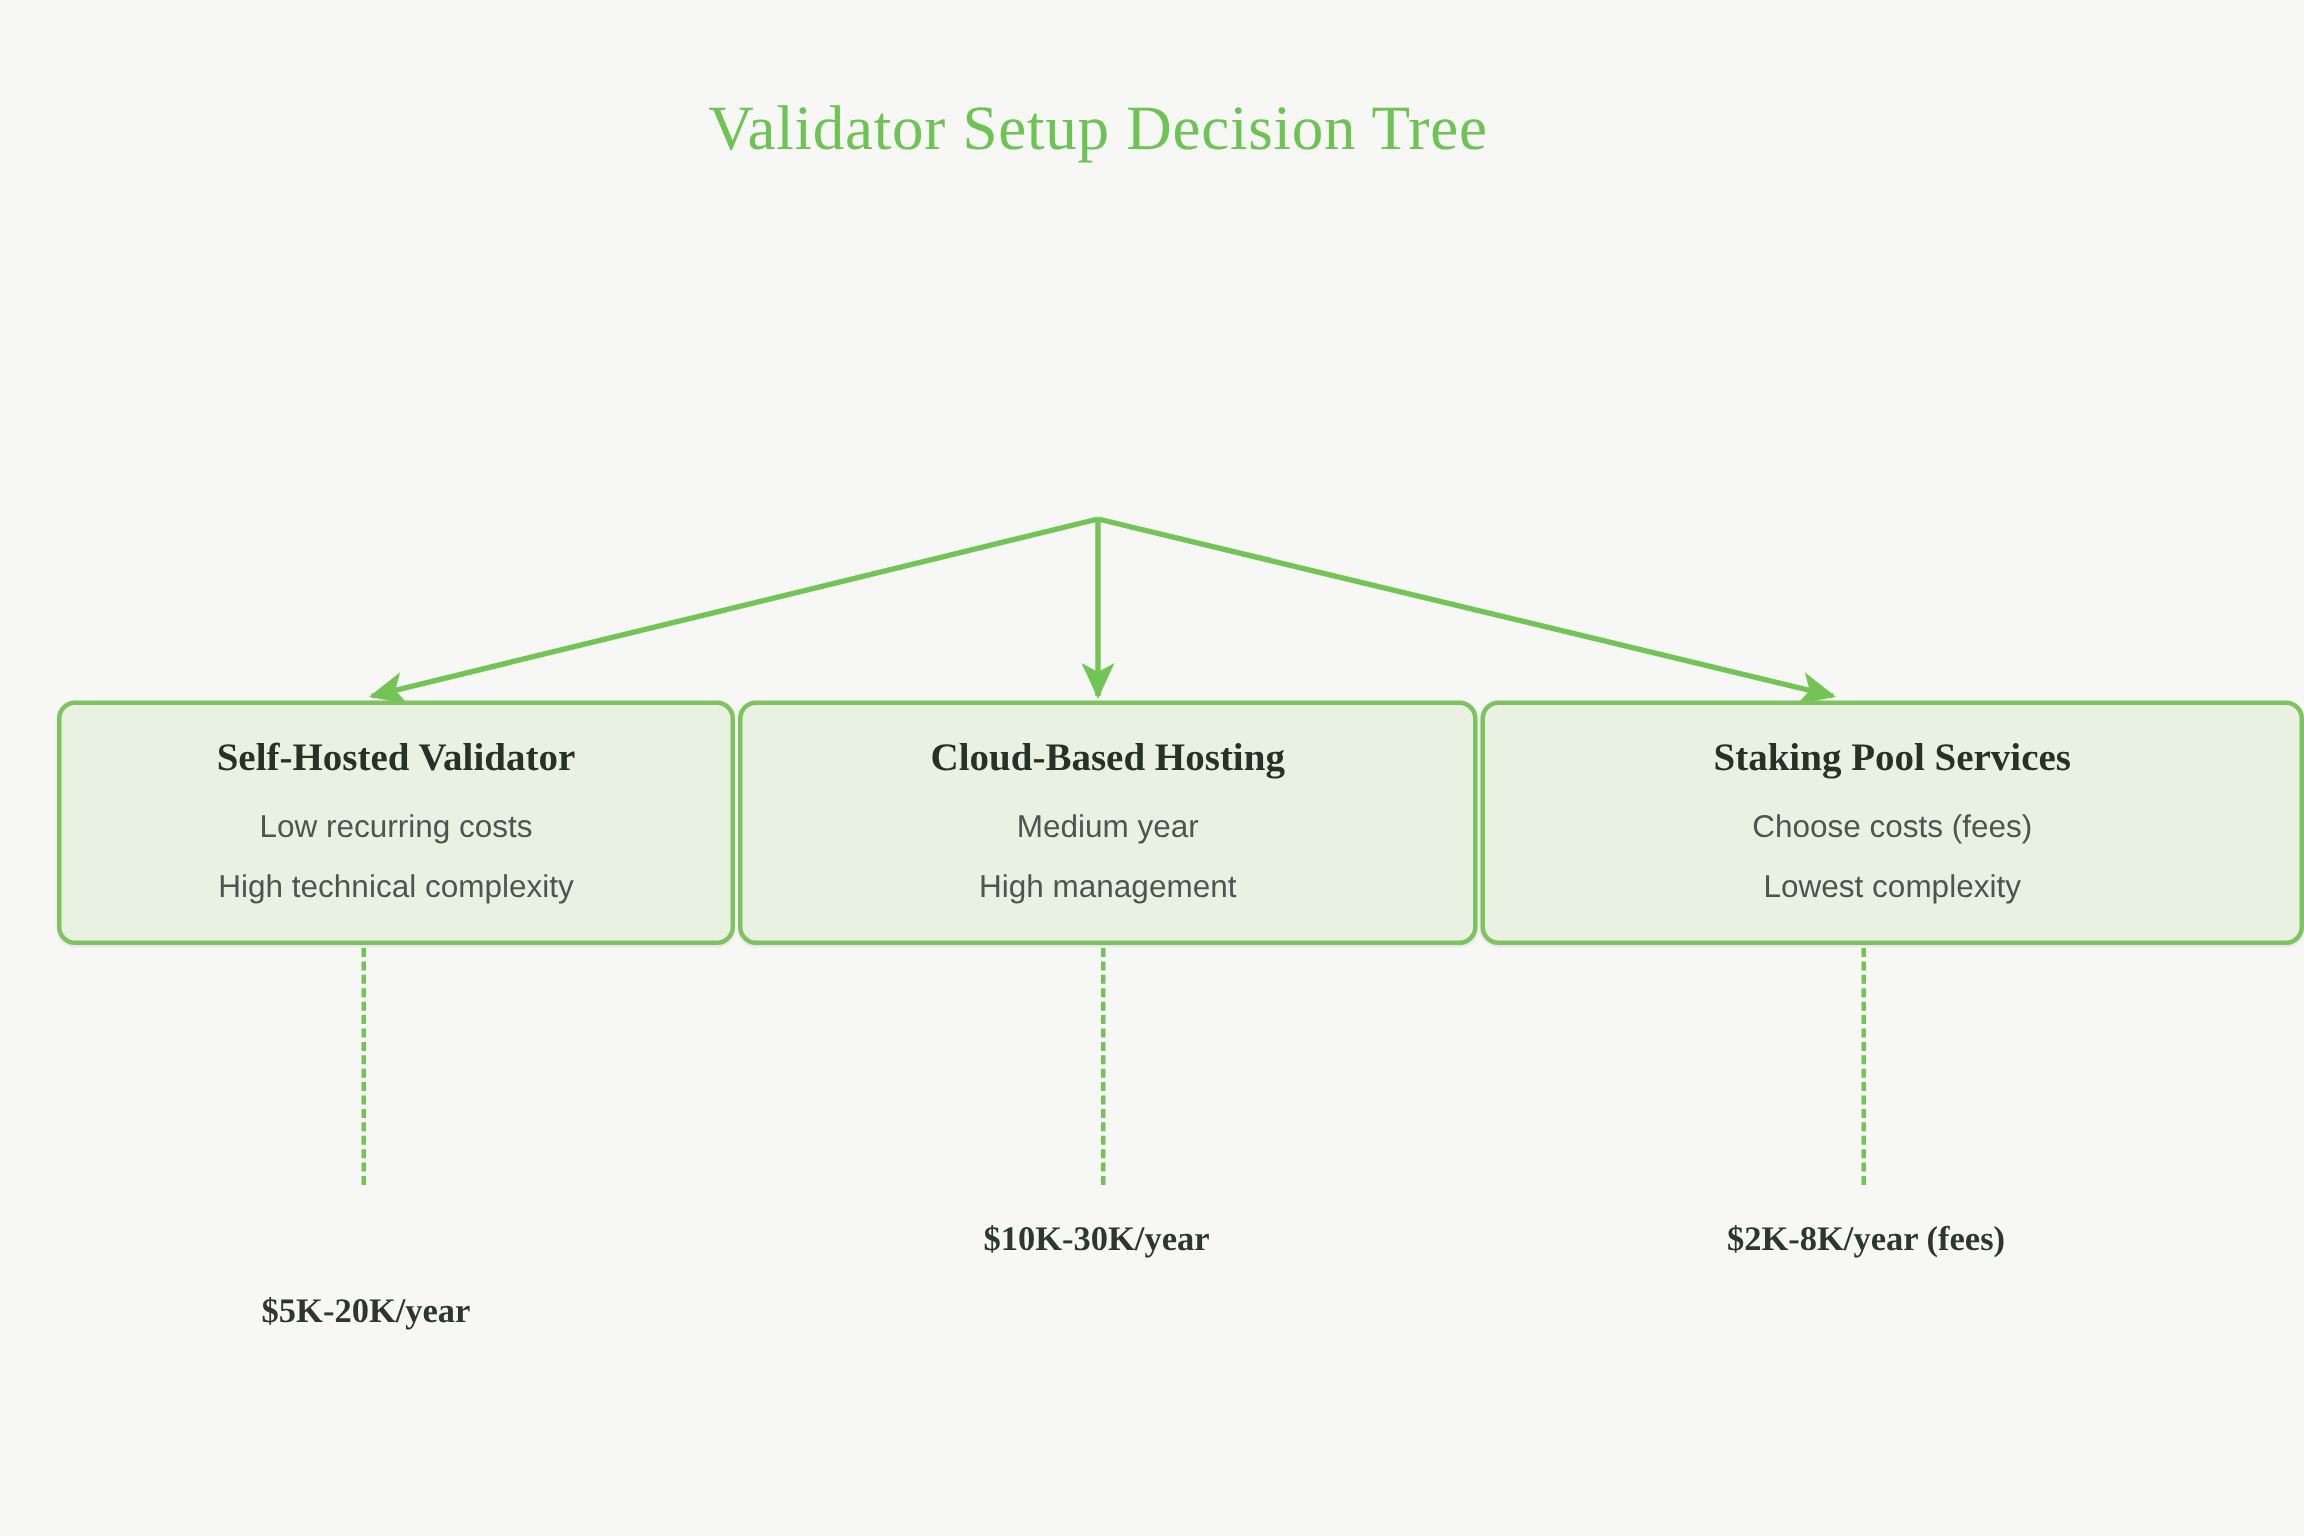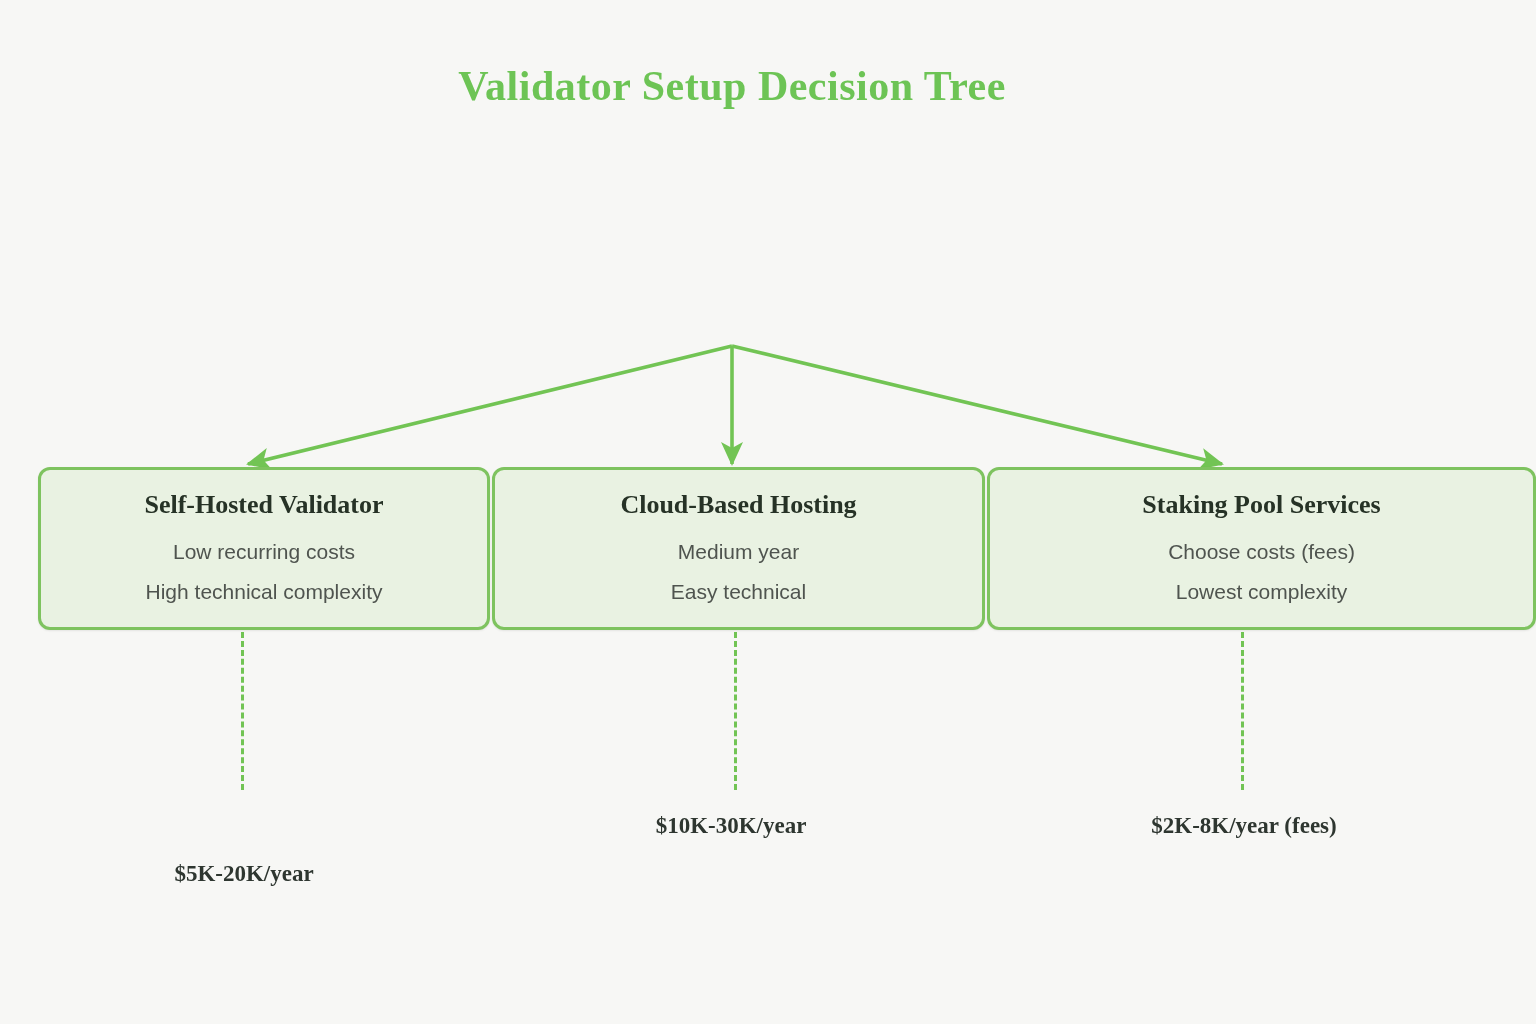--- a/index.html
+++ b/index.html
@@ -21,21 +21,21 @@
     width:1536px;height:1024px;
     background:var(--background);
     overflow:hidden;
     font-family:"Liberation Serif", serif;
   }
   .diagram-title{
     position:absolute;
     left:0;top:62px;width:1464px;
     text-align:center;
     font-size:42px;
-    font-weight:bold;
+    font-weight:normal;
     color:var(--title-green);
     letter-spacing:0.5px;
   }
   .root-node{
     position:absolute;
     left:477px;top:224px;
     width:498px;height:120px;
     box-sizing:border-box;
     background:var(--root-fill);
     border:3.5px solid var(--root-border);
@@ -133,21 +133,21 @@
 
     <div class="option-node option-1">
       <div class="option-title">Self-Hosted Validator</div>
       <div class="option-detail">Low recurring costs</div>
       <div class="option-detail">High technical complexity</div>
     </div>
 
     <div class="option-node option-2">
       <div class="option-title">Cloud-Based Hosting</div>
       <div class="option-detail">Medium year</div>
-      <div class="option-detail">Easy technical</div>
+      <div class="option-detail">High management</div>
     </div>
 
     <div class="option-node option-3">
       <div class="option-title">Staking Pool Services</div>
       <div class="option-detail">Choose costs (fees)</div>
       <div class="option-detail">Lowest complexity</div>
     </div>
 
   </div>
 

